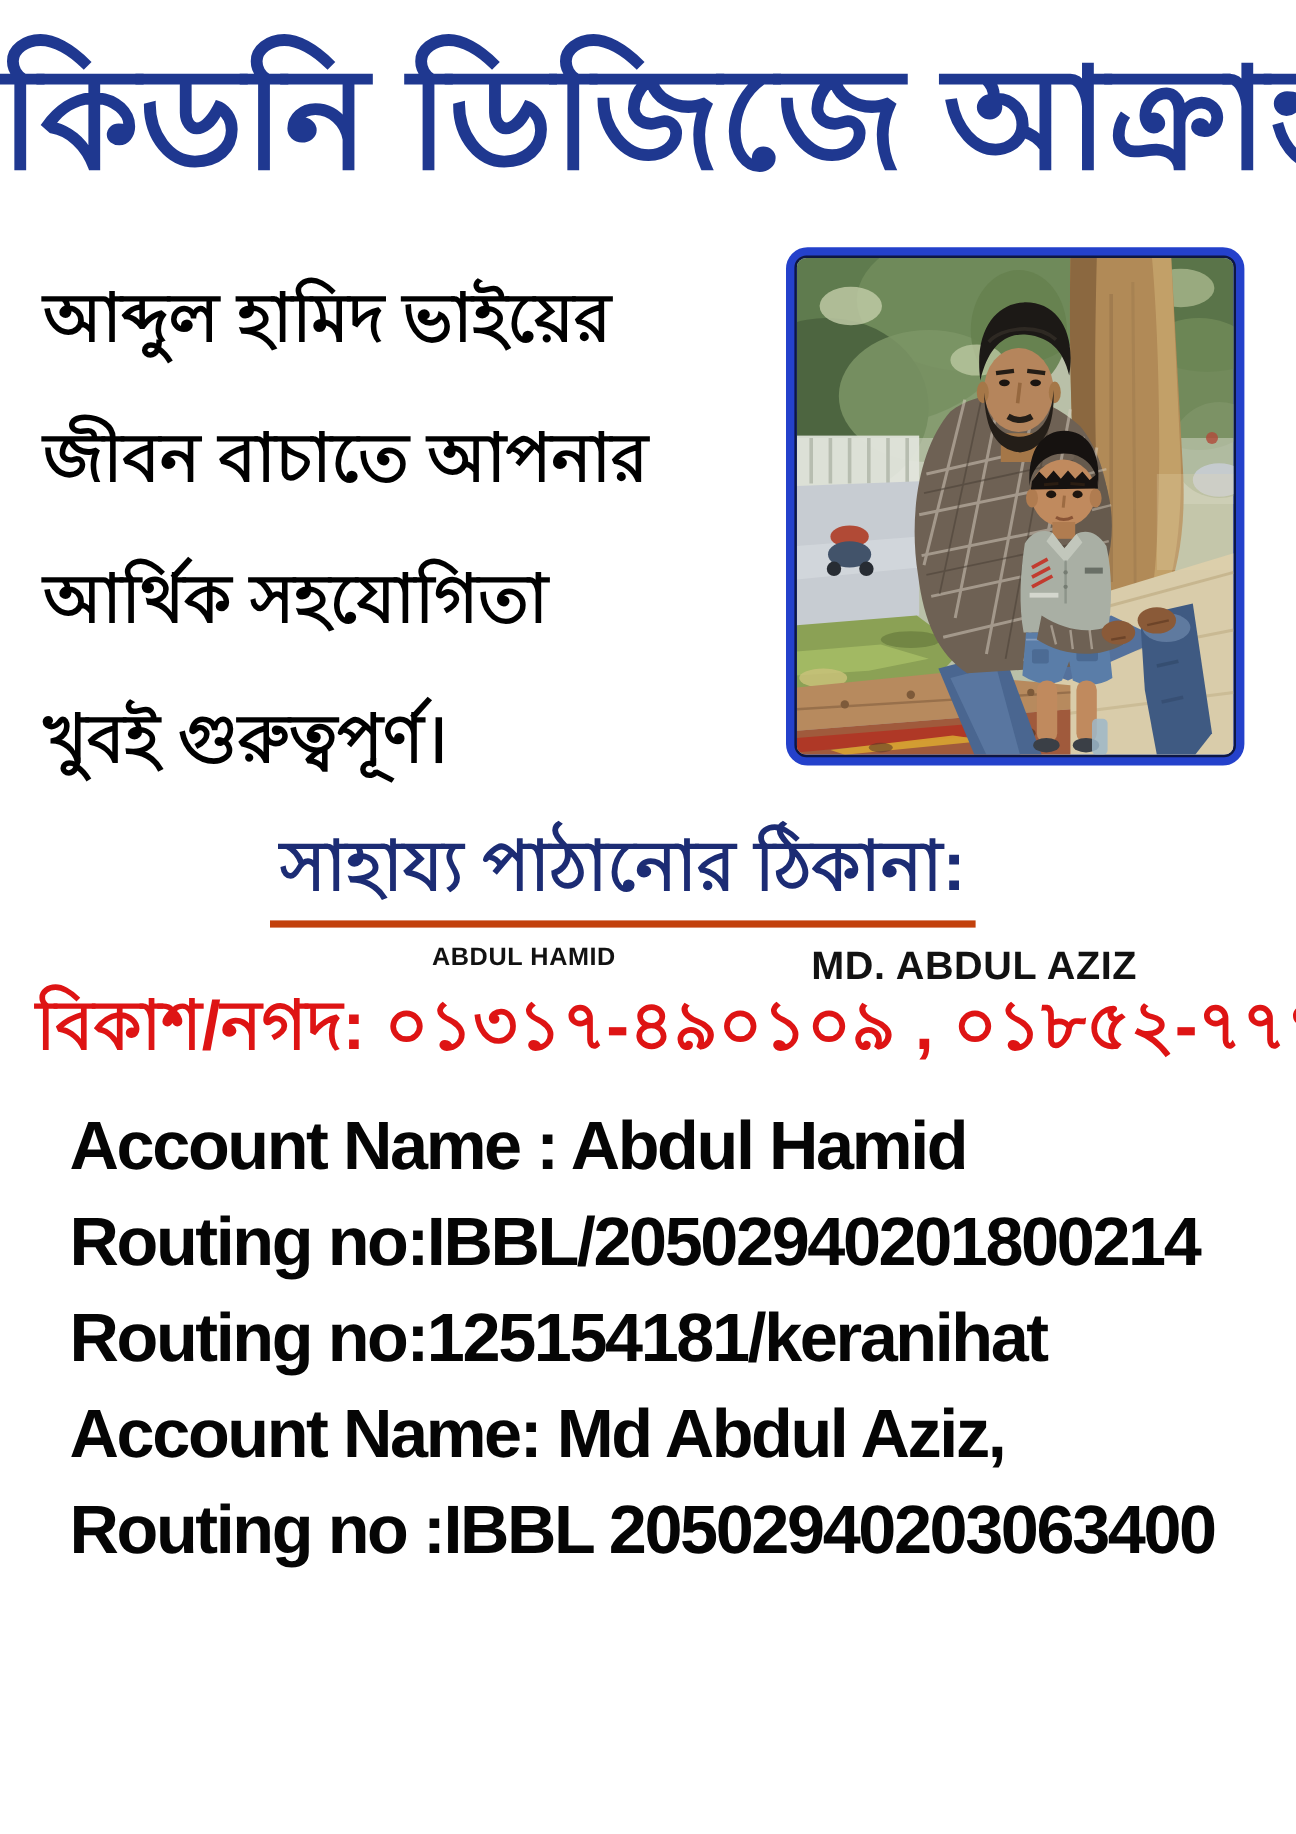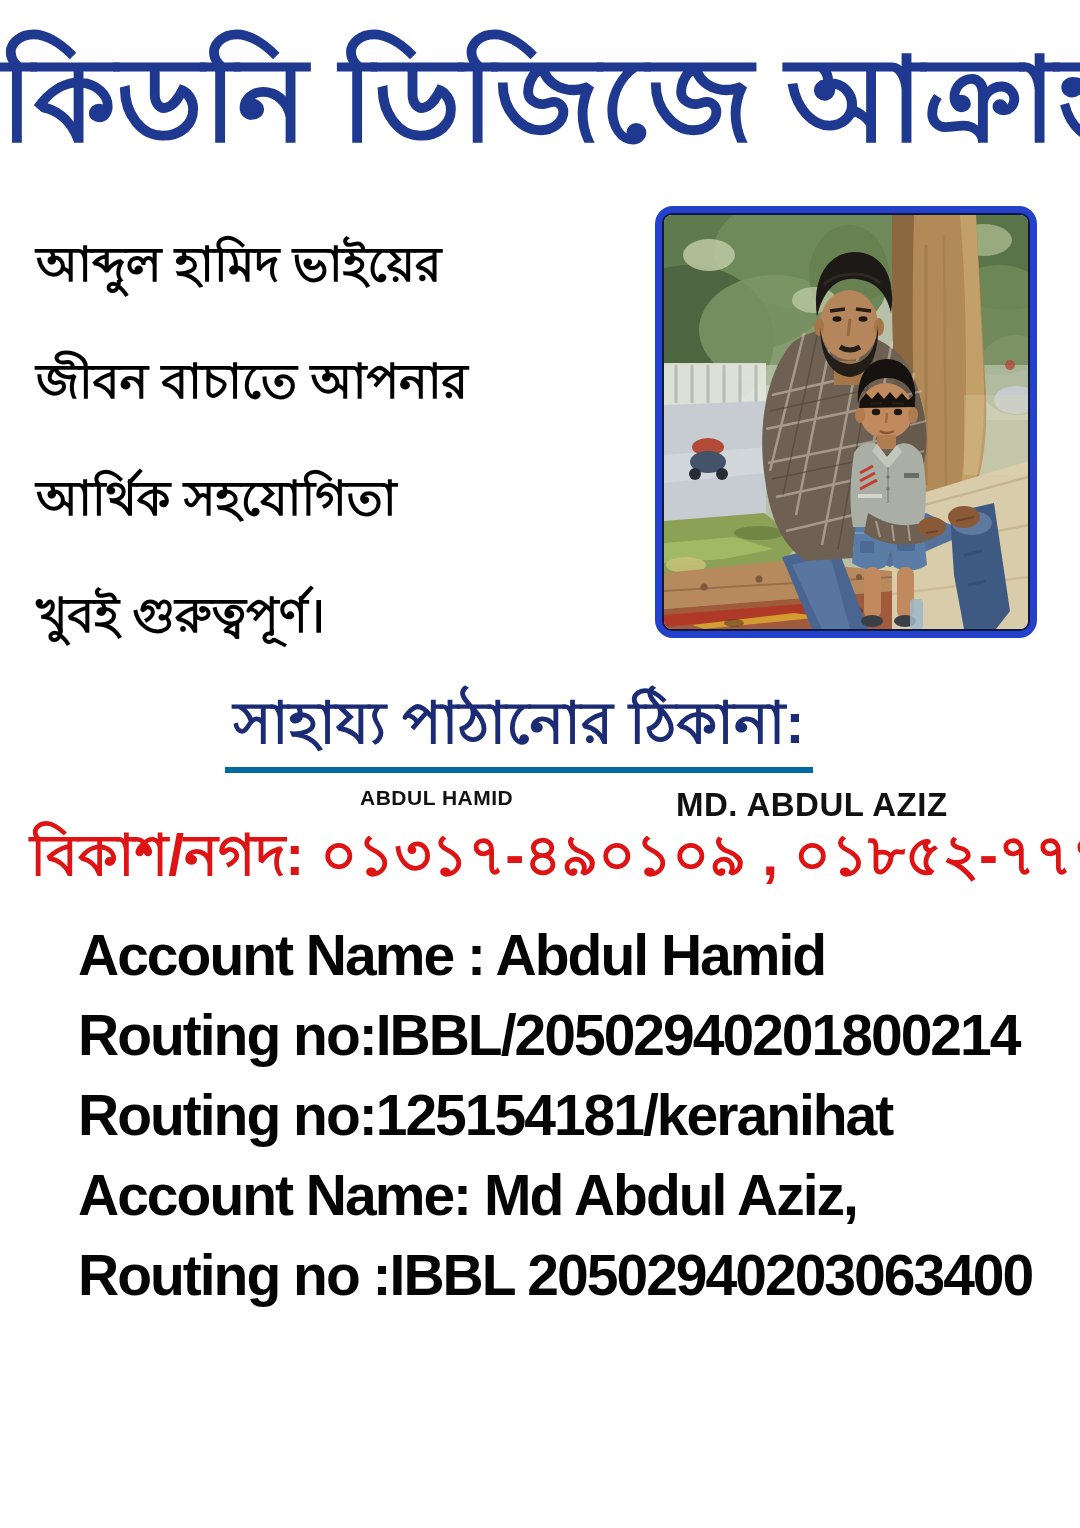--- a/index.html
+++ b/index.html
@@ -6,47 +6,47 @@
   .page{
     position:relative;width:1080px;height:1528px;background:#ffffff;overflow:hidden;
     font-family:"Liberation Sans",sans-serif;
   }
   .headline{
     position:absolute;top:24px;left:0;width:100%;text-align:center;
     font-size:118px;line-height:1.3;font-weight:800;color:#1f3890;white-space:nowrap;
   }
   .appeal{
     position:absolute;top:206px;left:36px;width:618px;
-    font-size:48px;font-weight:700;color:#000000;line-height:117px;white-space:nowrap;
+    font-size:56px;font-weight:700;color:#000000;line-height:117px;white-space:nowrap;
   }
   .photo-frame{
     position:absolute;left:655px;top:206px;width:382px;height:432px;
     border:7px solid #2441cb;border-radius:18px;box-sizing:border-box;background:#2441cb;
   }
   .photo-inner{
     position:absolute;top:0;left:0;right:0;bottom:0;
     border:2px solid #0e1742;border-radius:10px;overflow:hidden;
   }
   .photo-inner svg{display:block;width:100%;height:100%;}
   .help-heading-wrap{position:absolute;top:690px;left:0;width:1038px;text-align:center;}
   .help-heading{
     display:inline-block;font-size:58px;font-weight:700;color:#1c2c74;
-    border-bottom:6px solid #0369a1;padding:0 8px 10px 8px;line-height:1.15;white-space:nowrap;
+    border-bottom:6px solid #c2410c;padding:0 8px 10px 8px;line-height:1.15;white-space:nowrap;
   }
   .donor-first{position:absolute;top:786px;left:360px;font-size:21px;font-weight:700;color:#121212;letter-spacing:.5px;white-space:nowrap;}
   .donor-second{position:absolute;top:786px;left:676px;font-size:33px;font-weight:700;color:#121212;letter-spacing:.5px;white-space:nowrap;}
   .mobile-line{
     position:absolute;top:820px;left:30px;width:1040px;
     font-size:57px;font-weight:700;color:#de1414;line-height:1.25;white-space:nowrap;
   }
   .accounts{
     position:absolute;top:915px;left:58px;width:1005px;
     font-size:57px;font-weight:700;color:#050505;letter-spacing:-2px;line-height:80px;white-space:nowrap;
   }
-  .account-line{height:80px;margin-left:20px;}
+  .account-line{height:80px;}
 </style>
 </head>
 <body>
 
 <div class="page">
 
   <div class="headline">কিডনি ডিজিজে আক্রান্ত</div>
 
   <div class="appeal">
     <div>আব্দুল হামিদ ভাইয়ের</div>

